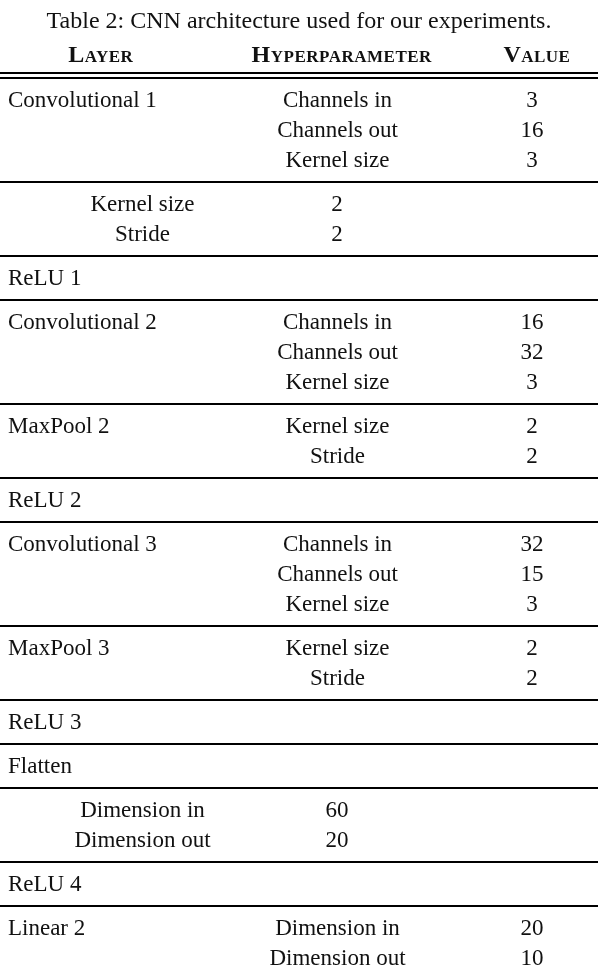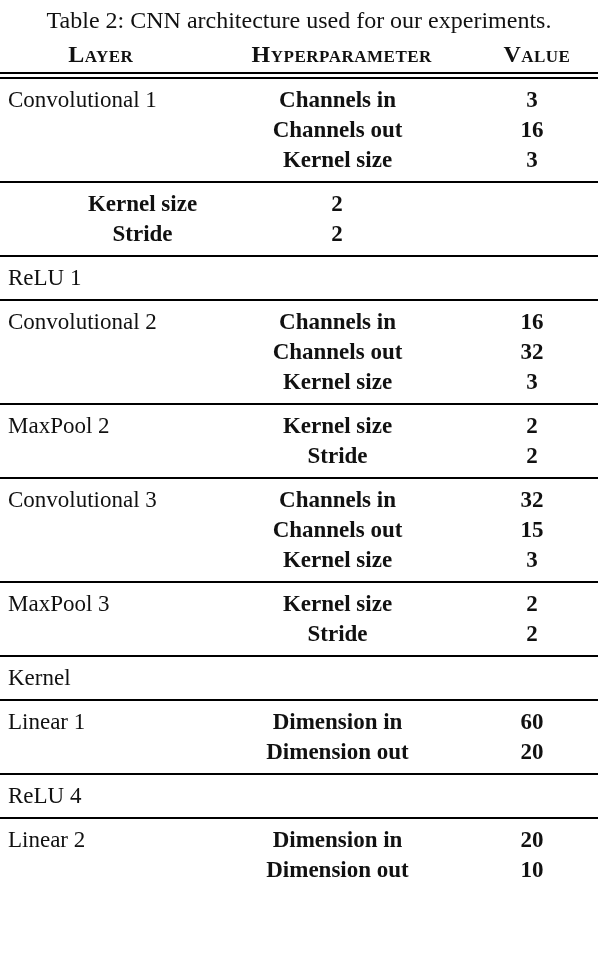--- a/index.html
+++ b/index.html
@@ -63,21 +63,20 @@
     padding-left: 8px;
     box-sizing: border-box;
     line-height: 30px;
   }
   .rows-col {
     flex: 1;
   }
   .hrow {
     display: flex;
     line-height: 30px;
-    font-weight: bold;
   }
   .hp-cell {
     width: 285px;
     text-align: center;
     box-sizing: border-box;
   }
   .val-cell {
     width: 118px;
     text-align: center;
     padding-right: 14px;
@@ -154,20 +153,24 @@
             <div class="hp-cell">Kernel size</div>
             <div class="val-cell">2</div>
           </div>
           <div class="hrow">
             <div class="hp-cell">Stride</div>
             <div class="val-cell">2</div>
           </div>
         </div>
       </div>
       <div class="section">
+        <div class="layer-col">ReLU 2</div>
+        <div class="rows-col"></div>
+      </div>
+      <div class="section">
         <div class="layer-col">Convolutional 3</div>
         <div class="rows-col">
           <div class="hrow">
             <div class="hp-cell">Channels in</div>
             <div class="val-cell">32</div>
           </div>
           <div class="hrow">
             <div class="hp-cell">Channels out</div>
             <div class="val-cell">15</div>
           </div>
@@ -184,25 +187,28 @@
             <div class="hp-cell">Kernel size</div>
             <div class="val-cell">2</div>
           </div>
           <div class="hrow">
             <div class="hp-cell">Stride</div>
             <div class="val-cell">2</div>
           </div>
         </div>
       </div>
       <div class="section">
-        <div class="layer-col">Kernel</div>
-        <div class="rows-col"></div>
-      </div>
-      <div class="section">
-        <div class="layer-col">Linear 1</div>
+        <div class="layer-col">ReLU 3</div>
+        <div class="rows-col"></div>
+      </div>
+      <div class="section">
+        <div class="layer-col">Flatten</div>
+        <div class="rows-col"></div>
+      </div>
+      <div class="section">
         <div class="rows-col">
           <div class="hrow">
             <div class="hp-cell">Dimension in</div>
             <div class="val-cell">60</div>
           </div>
           <div class="hrow">
             <div class="hp-cell">Dimension out</div>
             <div class="val-cell">20</div>
           </div>
         </div>

